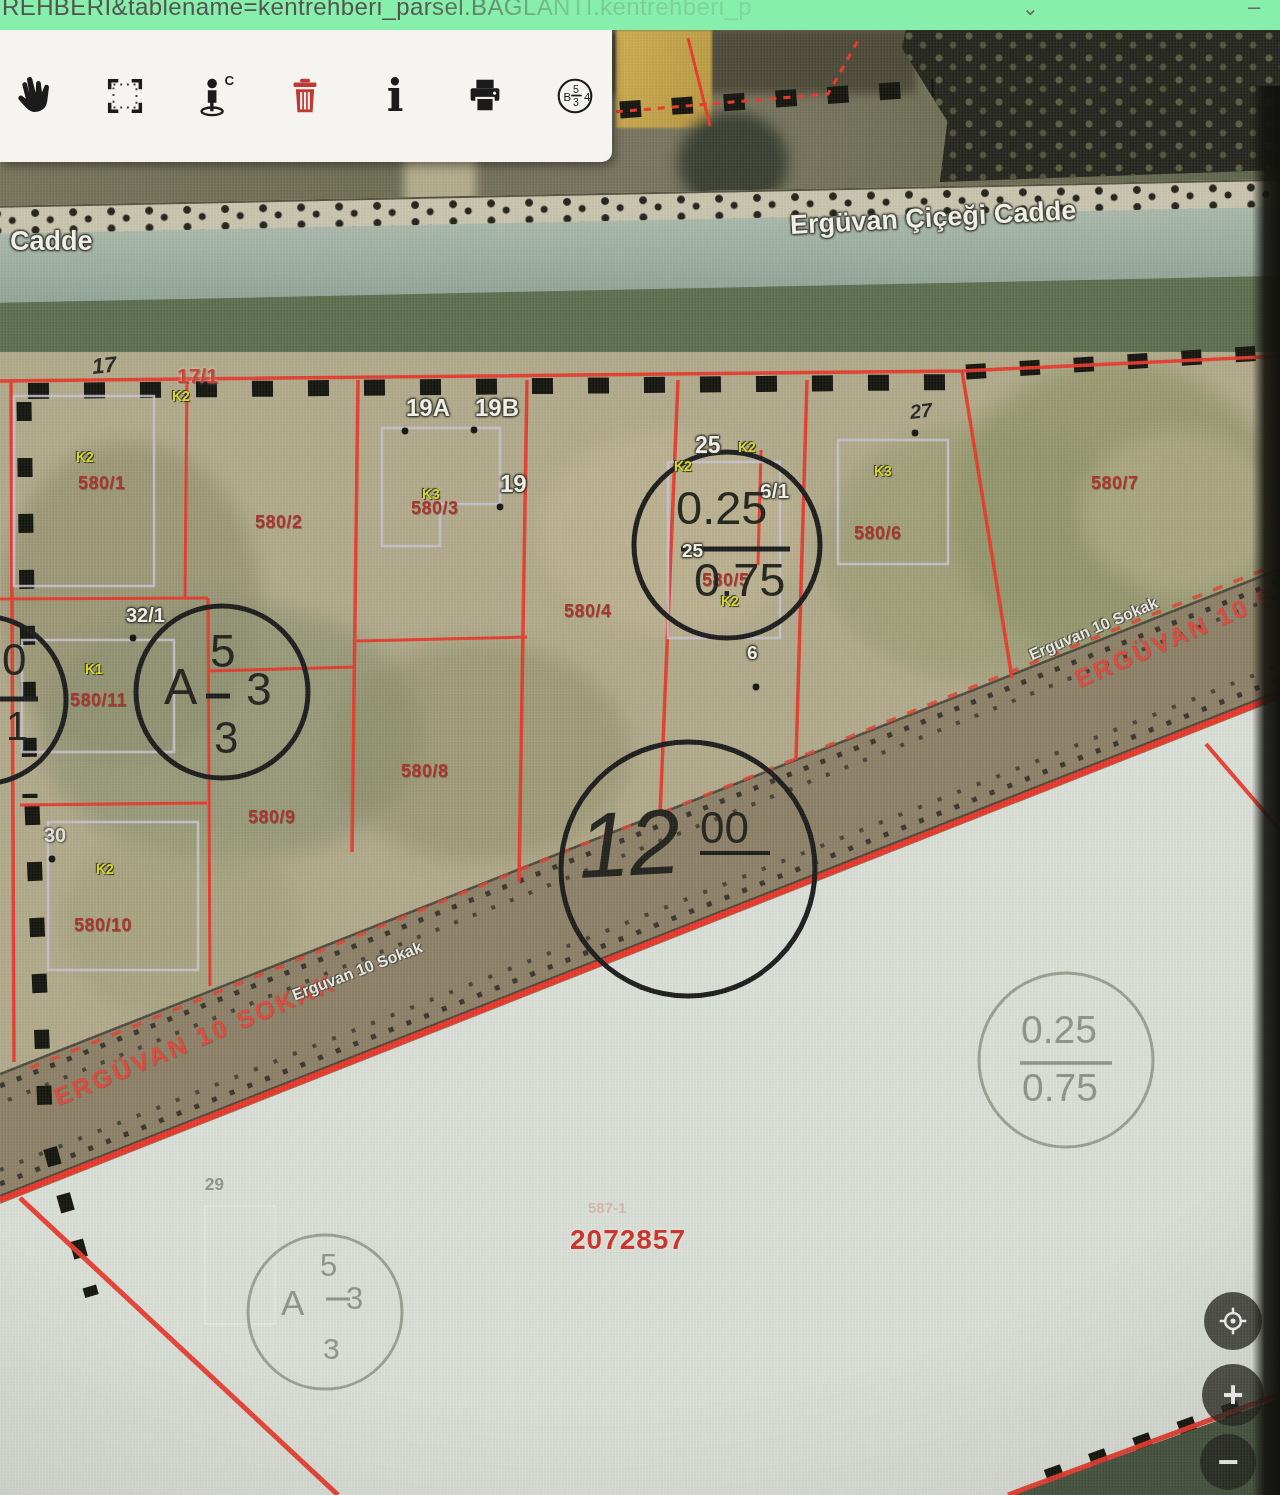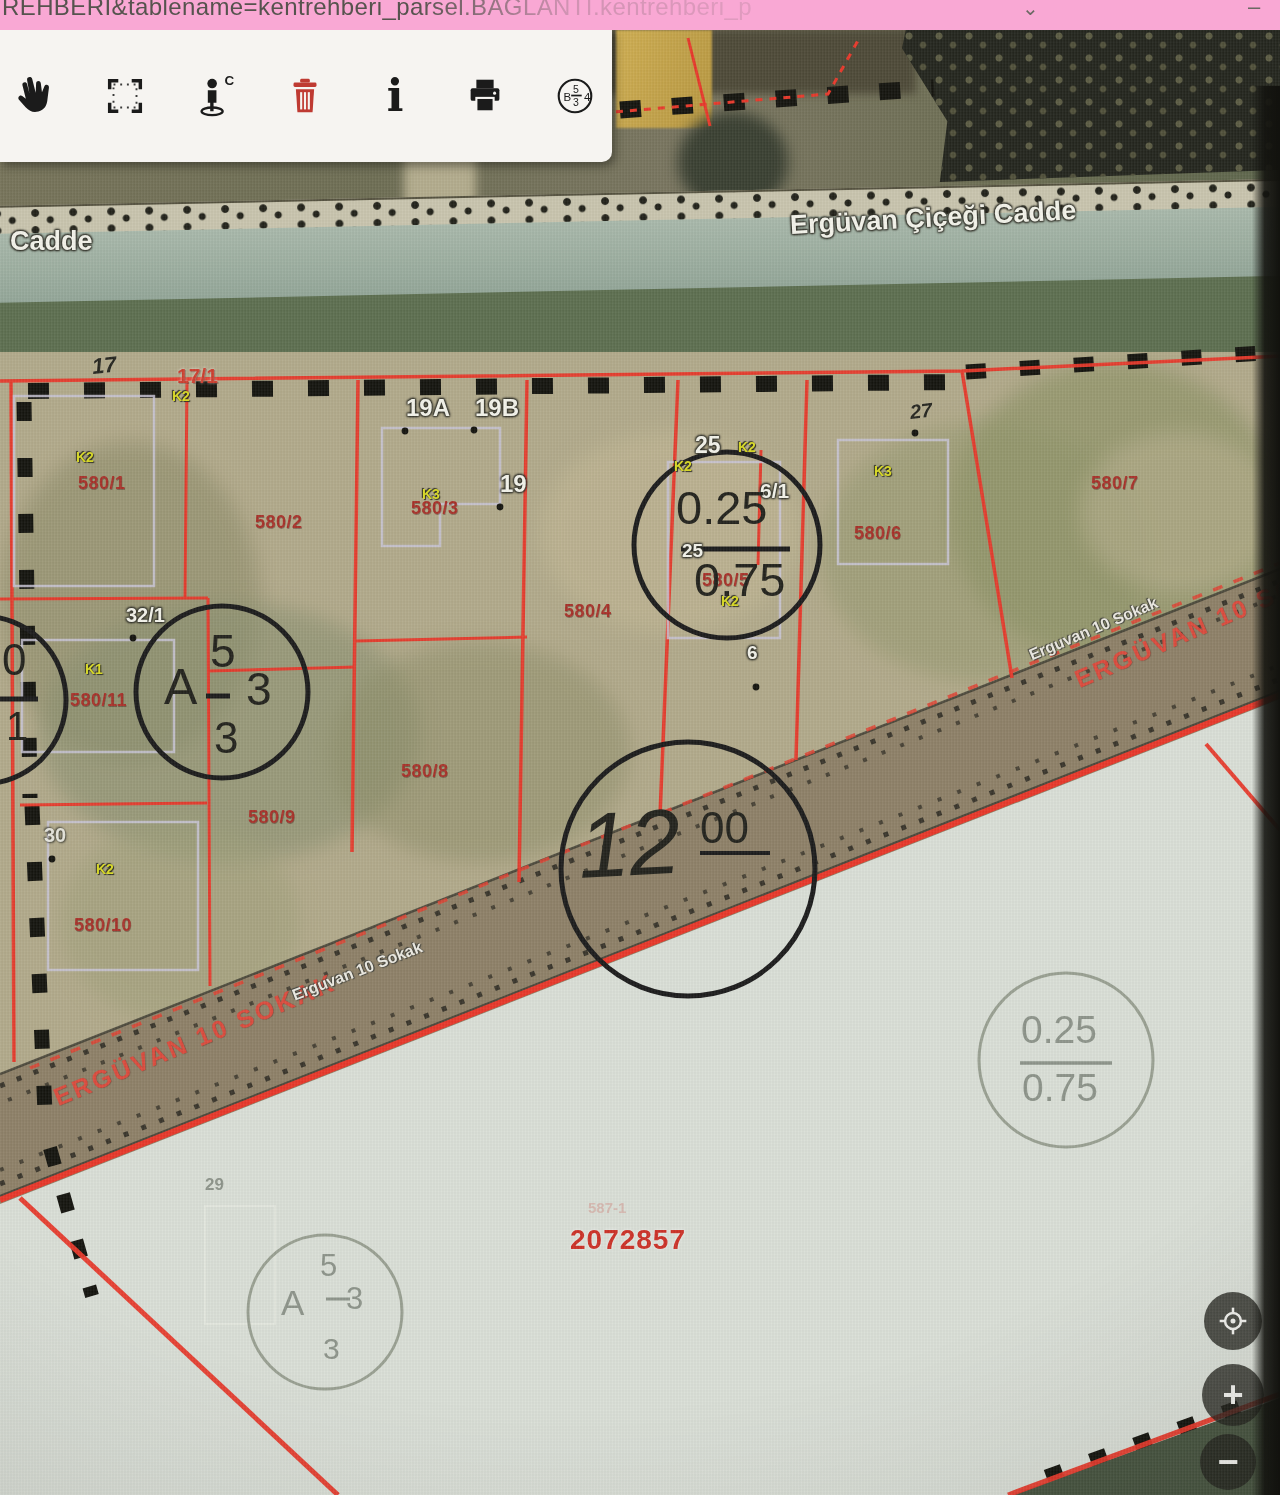--- a/index.html
+++ b/index.html
@@ -1,20 +1,20 @@
 <!DOCTYPE html>
 <html><head>
 <meta charset="utf-8">
 <style>
   html,body{margin:0;padding:0;width:1280px;height:1495px;overflow:hidden;
     font-family:"Liberation Sans",sans-serif;background:#b2aa8b;}
   #stage{position:relative;width:1280px;height:1495px;overflow:hidden;}
   .abs{position:absolute;}
   
-  #urlbar{left:0;top:0;width:1280px;height:30px;background:#f9a8d4;z-index:40;overflow:hidden;}
+  #urlbar{left:0;top:0;width:1280px;height:30px;background:#86efac;z-index:40;overflow:hidden;}
   #urltext{position:absolute;left:2px;top:-7px;font-size:24px;color:#56534e;letter-spacing:.4px;white-space:nowrap;
     -webkit-mask-image:linear-gradient(to right,#000 55%,rgba(0,0,0,.25) 75%,rgba(0,0,0,.15) 100%);
     mask-image:linear-gradient(to right,#000 55%,rgba(0,0,0,.25) 75%,rgba(0,0,0,.15) 100%);}
   #urlchev{position:absolute;left:1022px;top:-4px;font-size:20px;color:#6b6863;}
   #urldash{position:absolute;left:1248px;top:-6px;font-size:22px;color:#6b6863;}
   
   #toolbar{left:0;top:30px;width:612px;height:132px;background:#f6f4f1;z-index:39;
     border-radius:0 0 10px 0;box-shadow:3px 4px 10px rgba(20,20,15,.45);
     display:flex;align-items:center;gap:40px;padding-left:10px;box-sizing:border-box;}
   .tool{width:50px;height:50px;display:flex;align-items:center;justify-content:center;flex:0 0 auto;cursor:pointer;}

